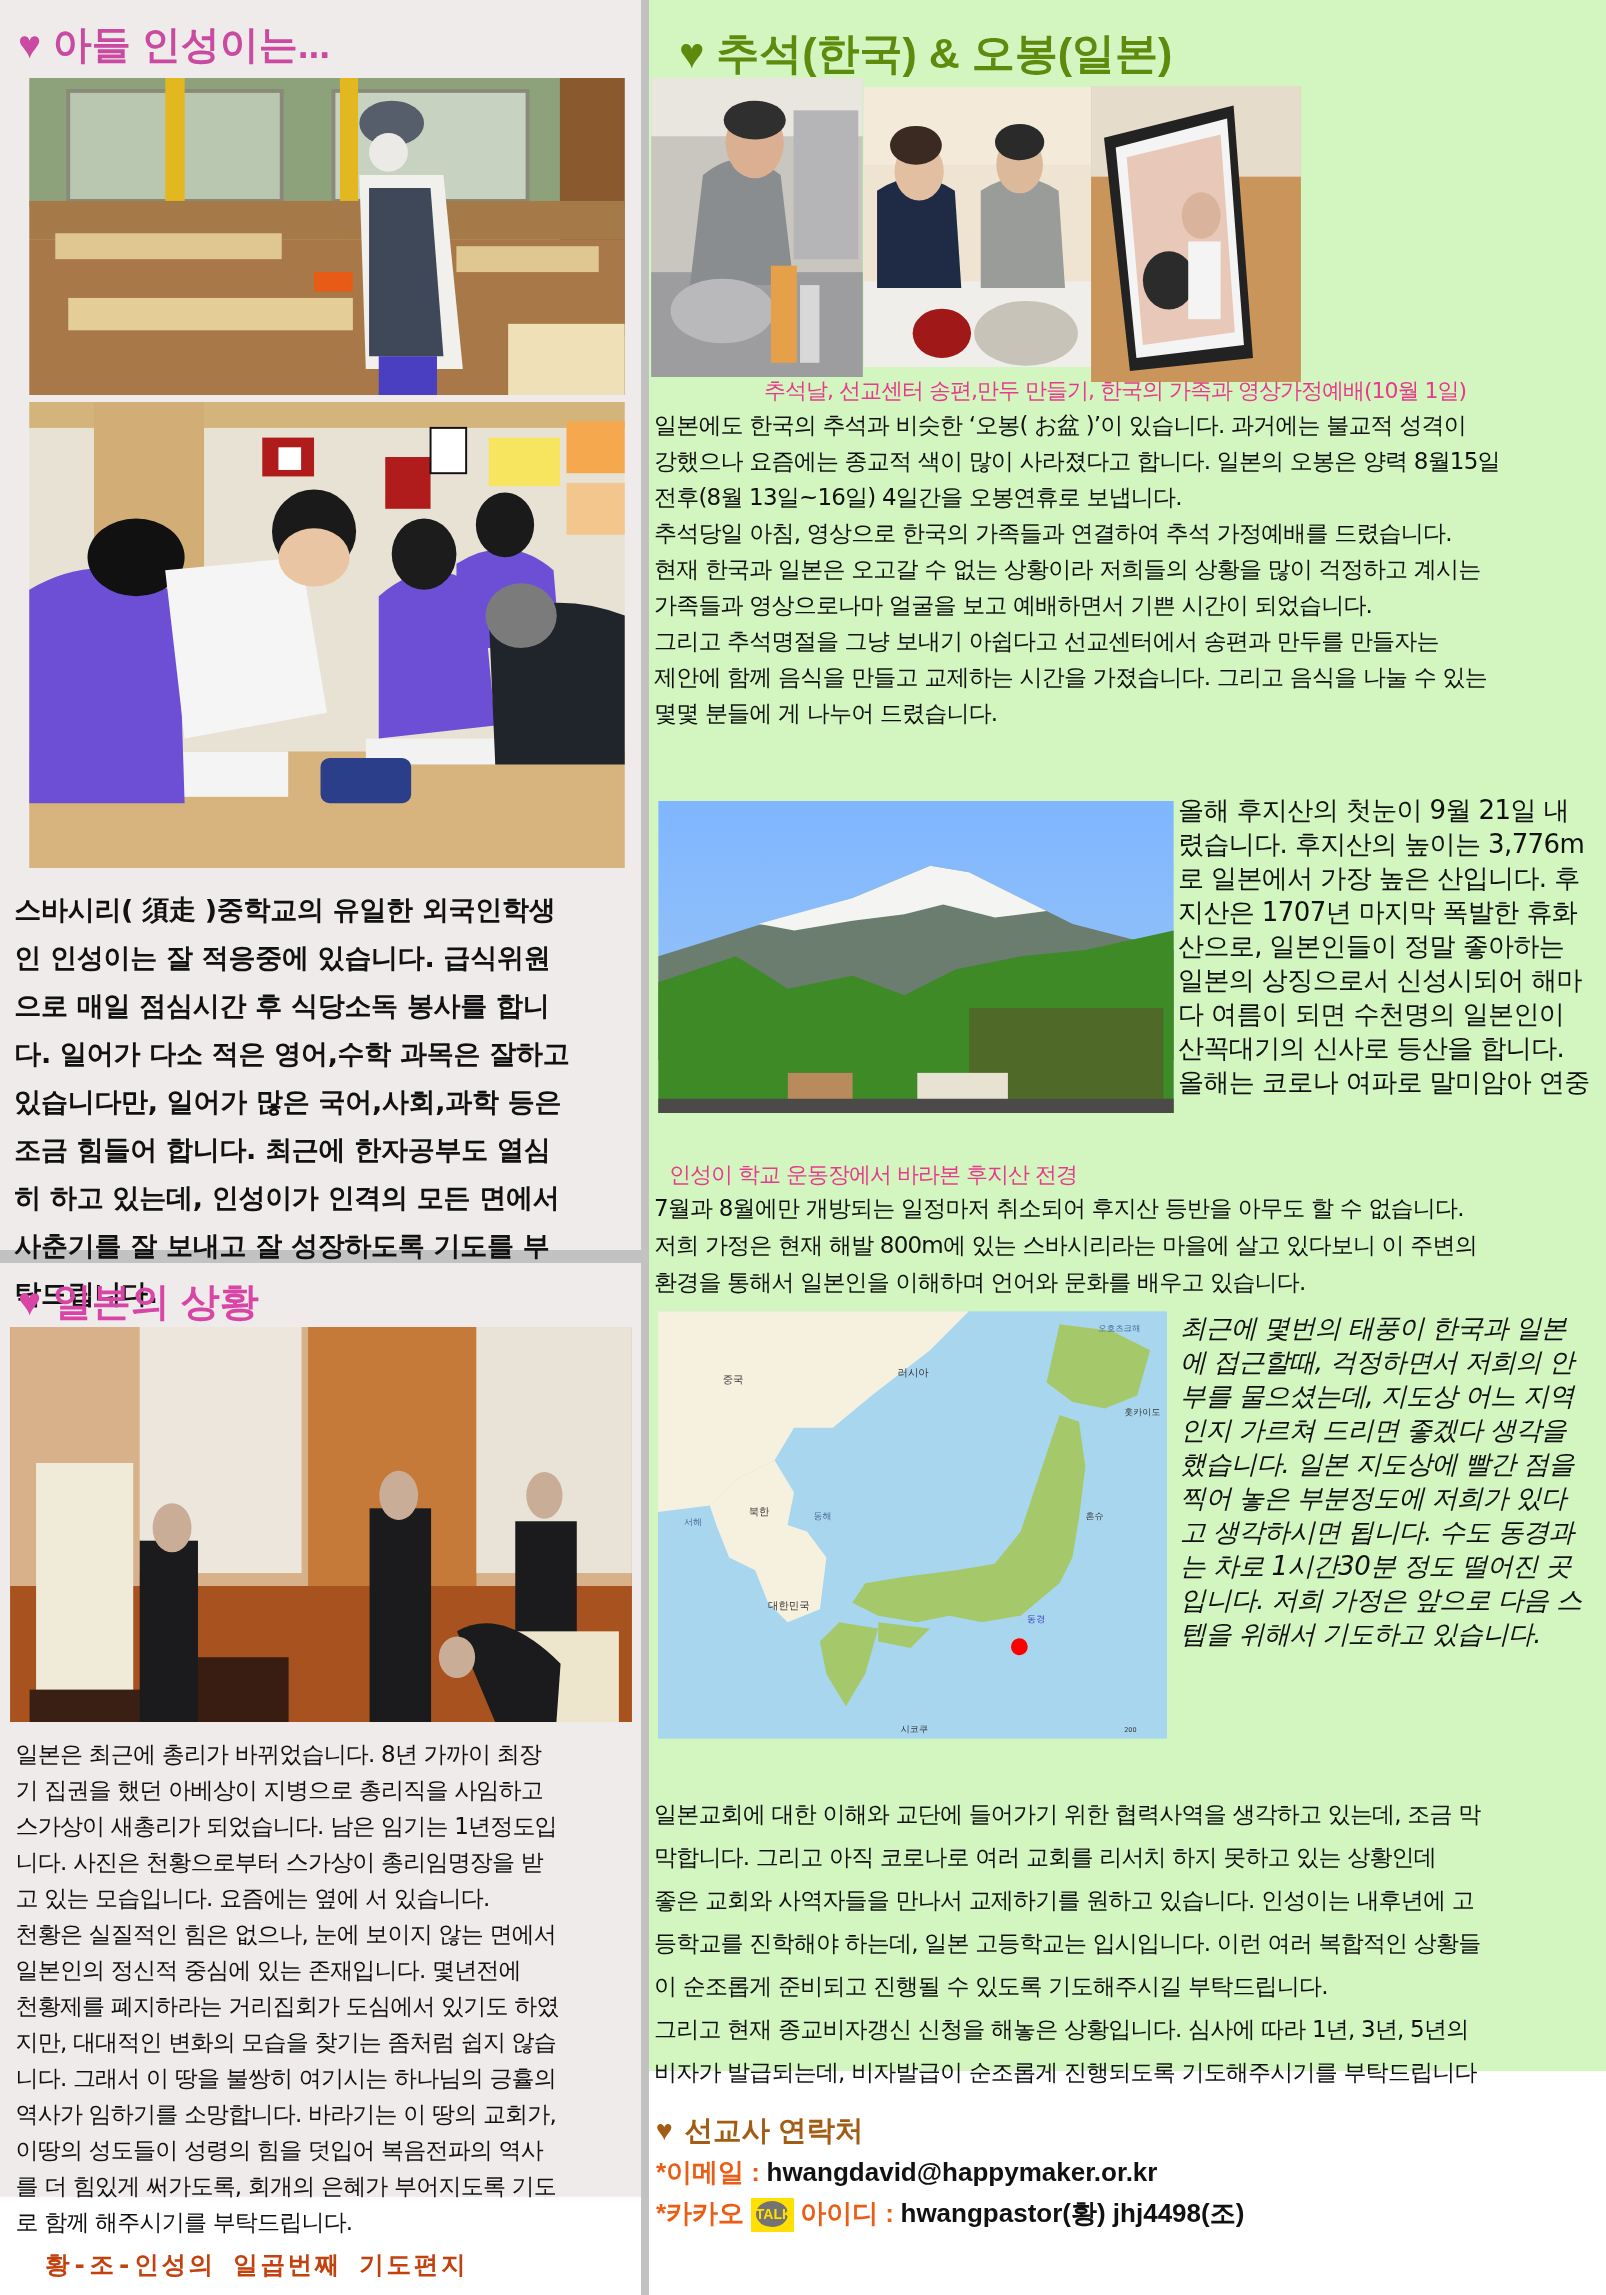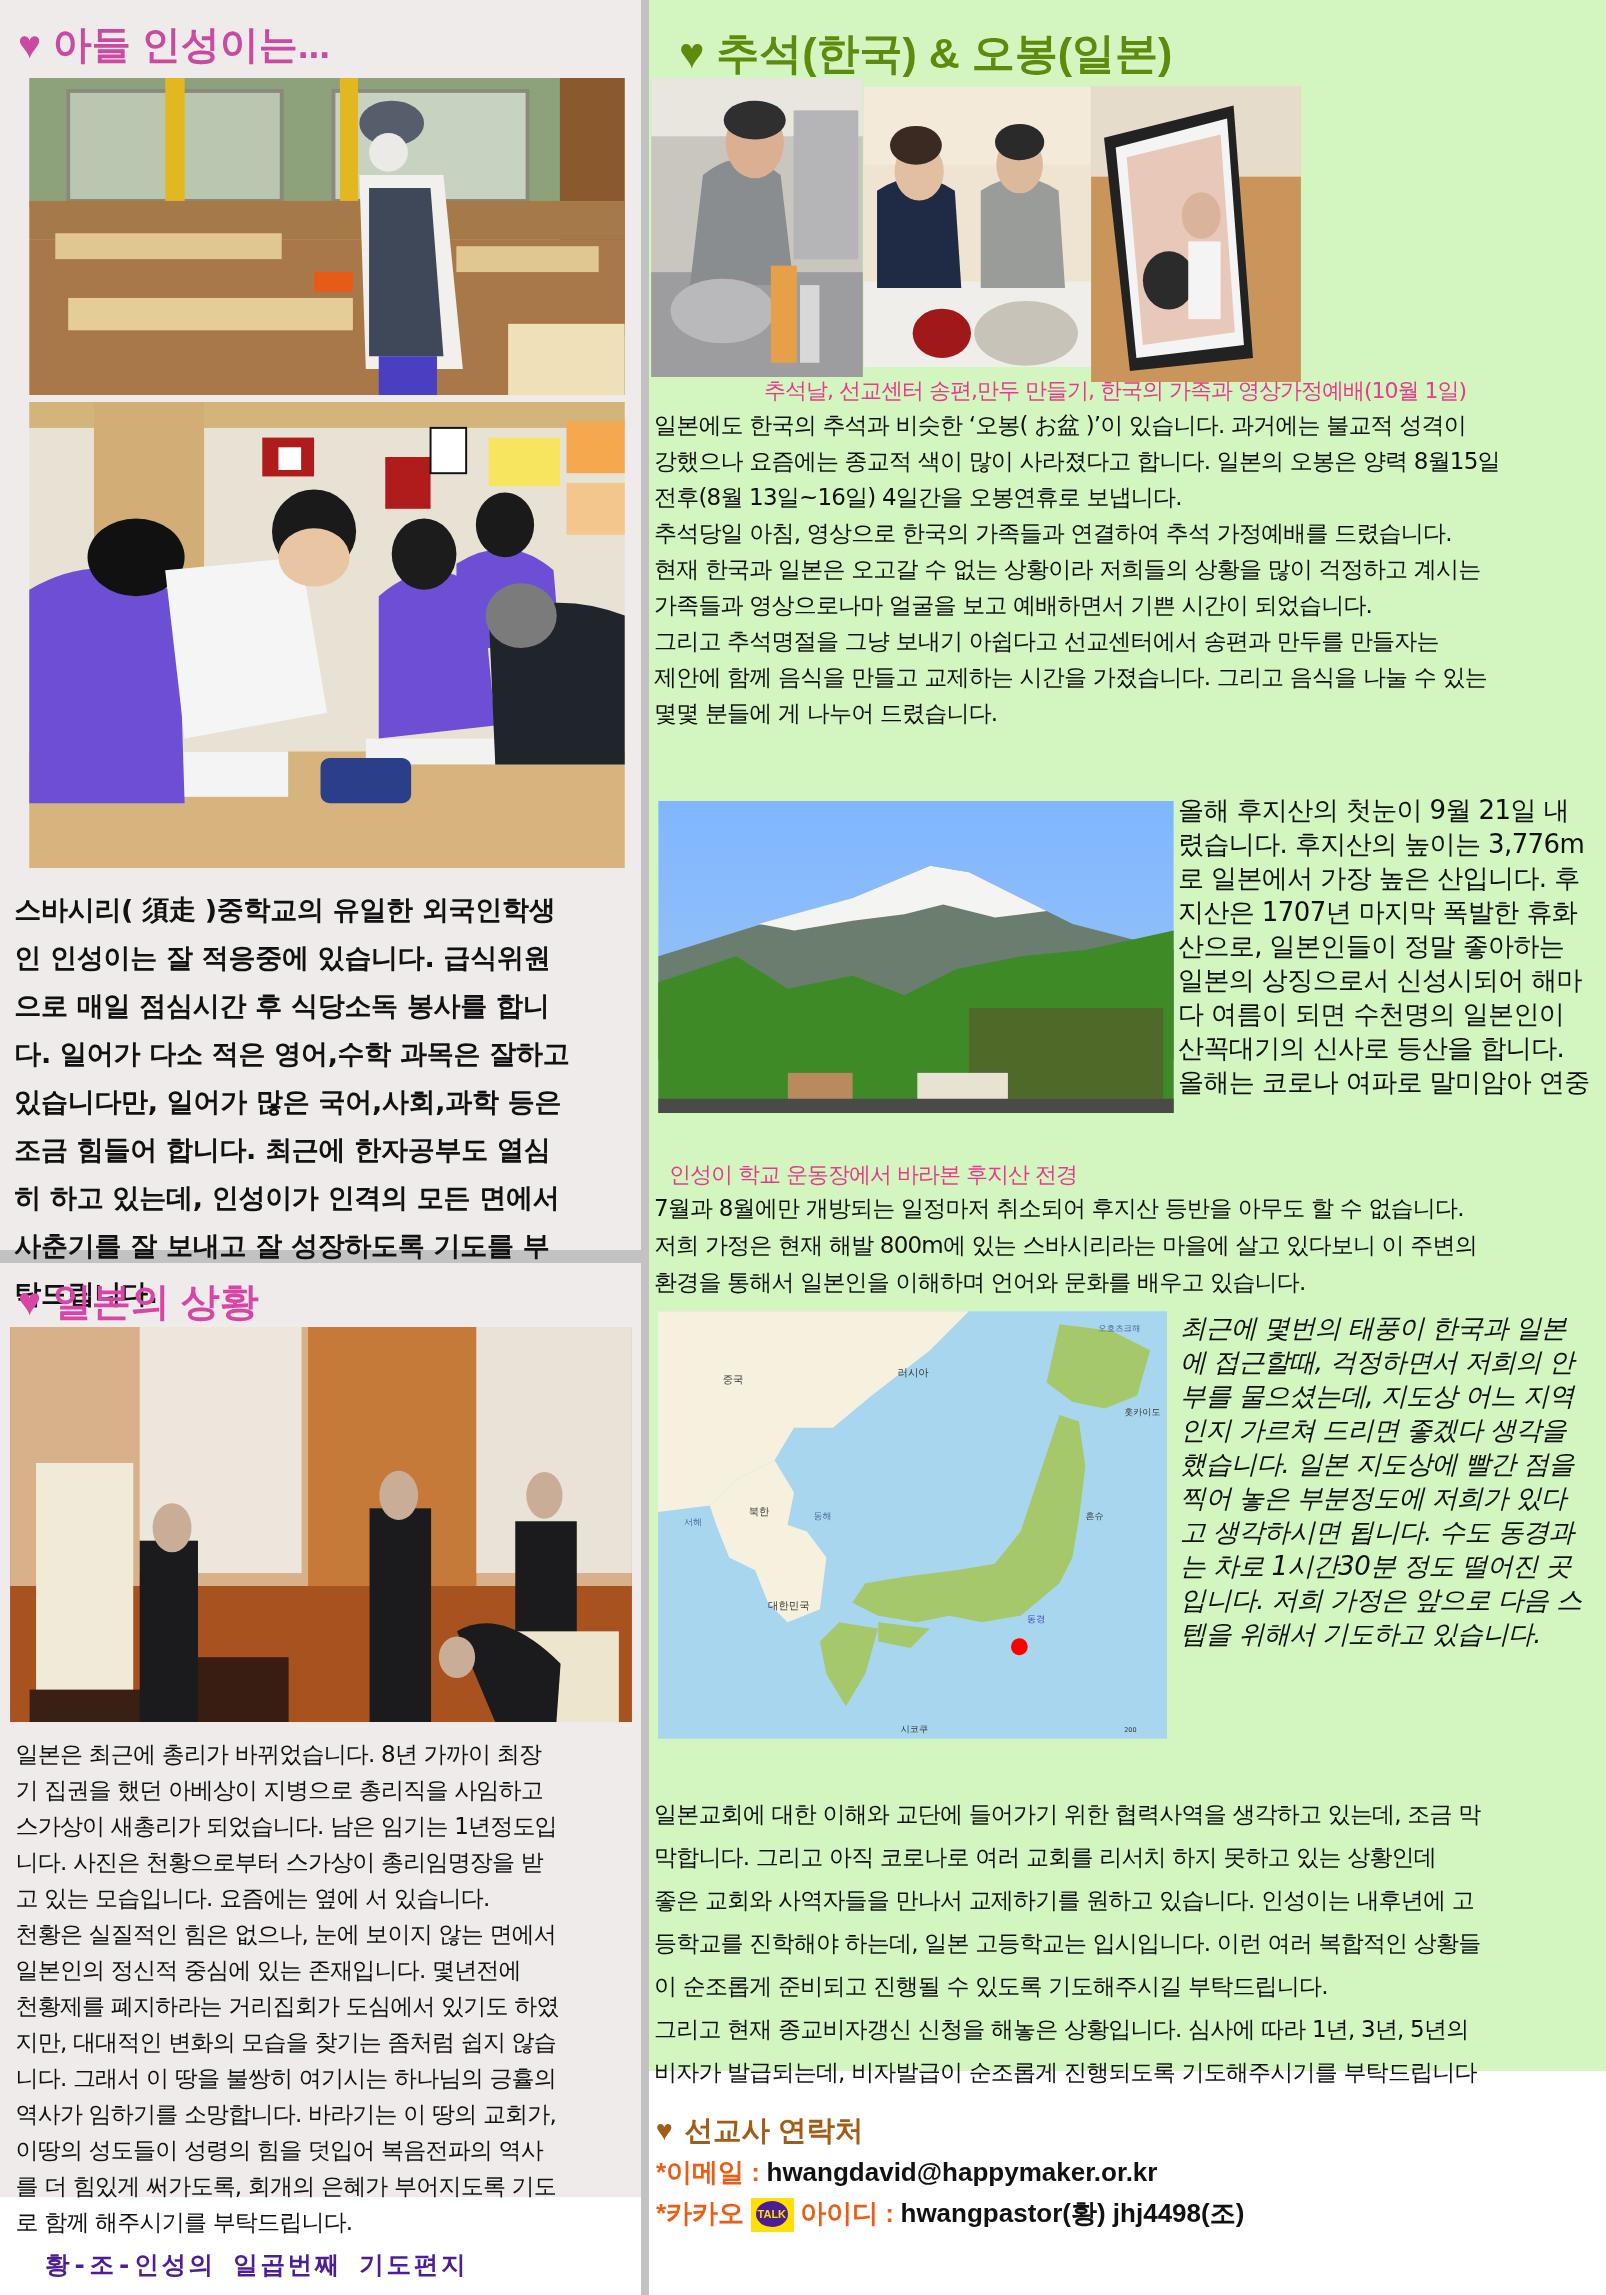--- a/index.html
+++ b/index.html
@@ -29,22 +29,22 @@
   .para p { margin:0; white-space:nowrap; }
   .bold-para { font-size:27px; line-height:48px; font-weight:bold; letter-spacing:-0.3px; }
   .bold-para p { margin:0; white-space:nowrap; }
   .side-para { font-size:26px; line-height:35px; letter-spacing:-0.6px; }
   .side-para p { margin:0; white-space:nowrap; }
 
   .contact-line { font-size:26px; font-weight:bold; white-space:nowrap; font-family:"Liberation Sans", sans-serif; }
   .contact-label { color:#ec5d14; }
   .contact-val { color:#111; margin-left:6.5px; }
   .kakao { display:inline-block; width:43px; height:34px; background:#ffe000; vertical-align:middle; position:relative; margin:0 6.5px; }
-  .kakao .bubble { position:absolute; left:5.2px; top:2.6px; width:32px; height:26px; background:#4c1d95; border-radius:50%; color:#ffe000; font-size:11px; font-weight:bold; text-align:center; line-height:26px; }
-  .footer-red { color:#4c1d95; font-size:24.6px; font-weight:bold; white-space:nowrap; letter-spacing:2.6px; font-family:"DejaVu Sans Mono", monospace; }
+  .kakao .bubble { position:absolute; left:5.2px; top:2.6px; width:32px; height:26px; background:#737373; border-radius:50%; color:#ffe000; font-size:14px; font-weight:bold; text-align:center; line-height:26px; }
+  .footer-red { color:#c2410c; font-size:24.6px; font-weight:bold; white-space:nowrap; letter-spacing:2.6px; font-family:"DejaVu Sans Mono", monospace; }
 </style>
 </head>
 <body>
 
 <div class="abs left-col"></div>
 <div class="abs left-top"></div>
 <div class="abs hdivider"></div>
 <div class="abs left-bot"></div>
 <div class="abs vdivider"></div>
 <div class="abs right-top"></div>

